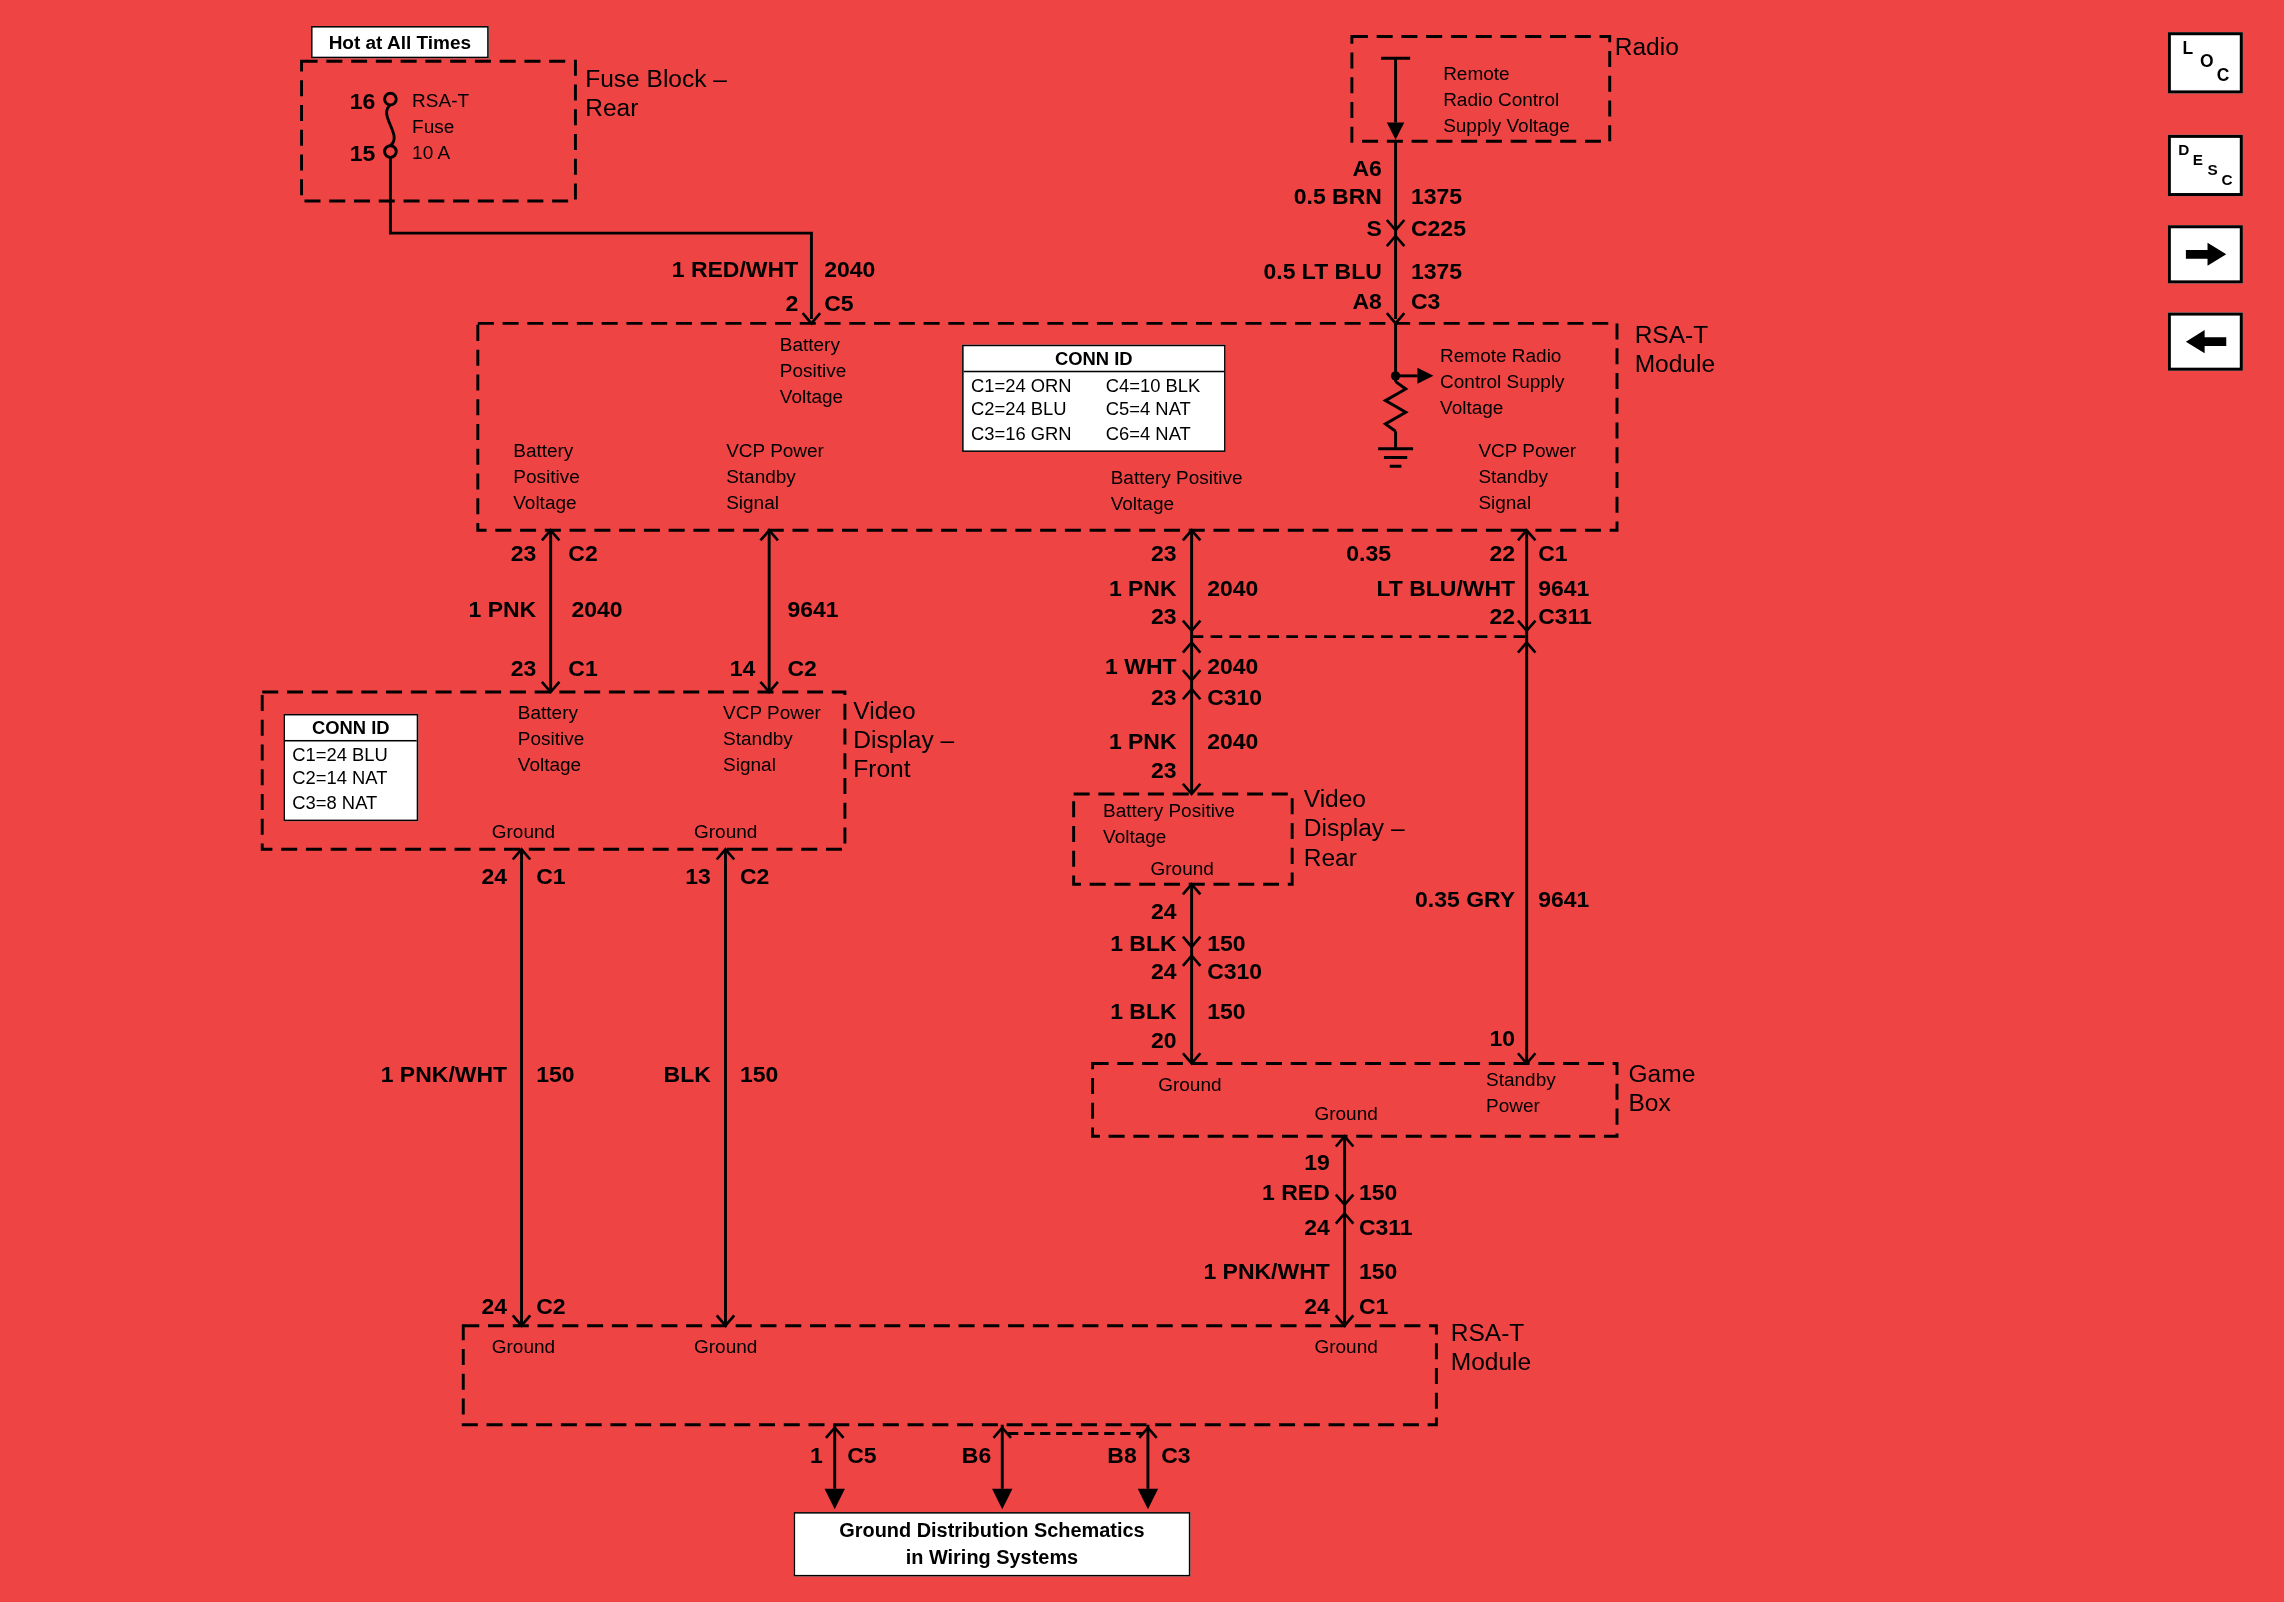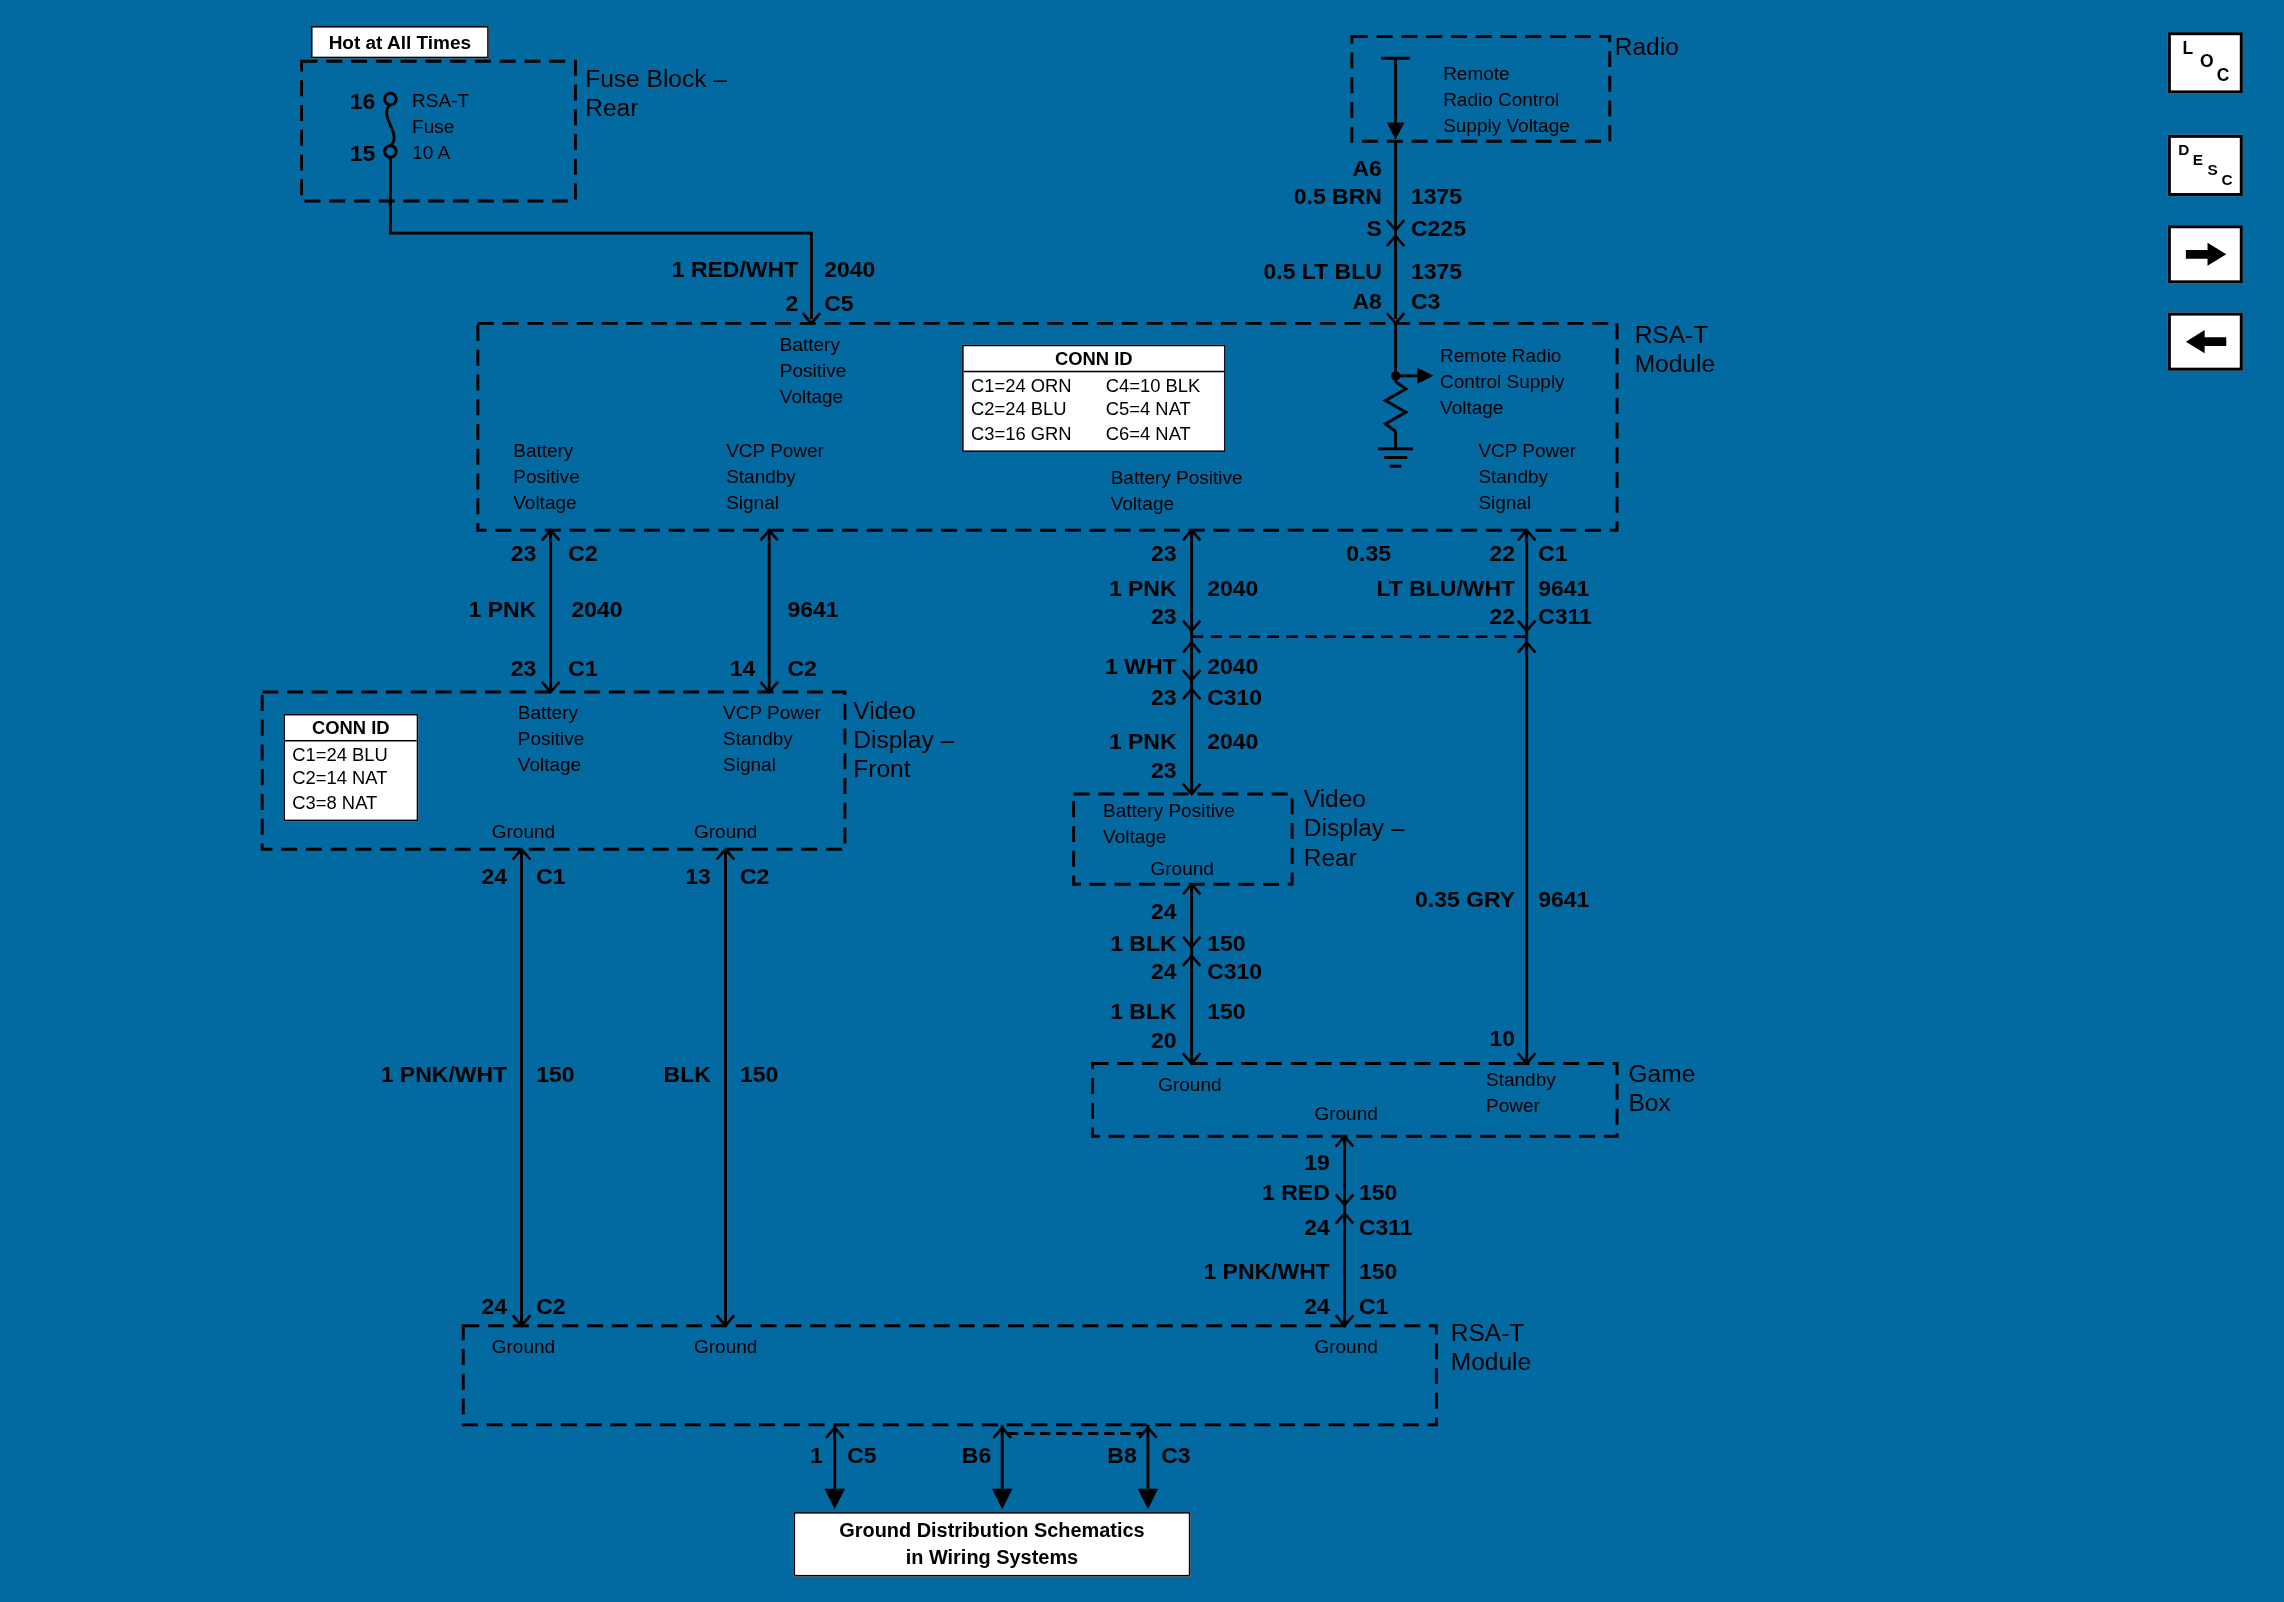--- a/index.html
+++ b/index.html
@@ -1,16 +1,16 @@
 <!DOCTYPE html>
 <html style="font-size:15px"><head>
 <meta charset="utf-8">
 <style>
   html,body{margin:0;padding:0;background:#fff;}
-  #stage{position:relative;width:2285px;height:1603px;overflow:hidden;background:#0369a1;}
+  #stage{position:relative;width:2285px;height:1603px;overflow:hidden;background:#ef4444;}
   #diagram{position:absolute;left:0;top:0;width:1491px;height:1046px;
            transform:scale(1.532);transform-origin:0 0;
            font-family:"Liberation Sans",sans-serif;color:#000;}
   svg.lines{position:absolute;left:0;top:0;}
   .lbl{position:absolute;font-size:15px;font-weight:700;line-height:1.15;white-space:pre-line;}
   .ra{transform:translateX(-100%);text-align:right;}
   .sm{position:absolute;font-size:12.4px;font-weight:400;line-height:1.38;white-space:pre-line;}
   .ttl{position:absolute;font-size:16px;font-weight:400;line-height:1.2;white-space:pre-line;}
   .solidbox{position:absolute;border:1.9px solid #000;background:#fff;box-sizing:border-box;}
   #hotbox{display:flex;align-items:center;justify-content:center;font-size:12.4px;font-weight:700;}

